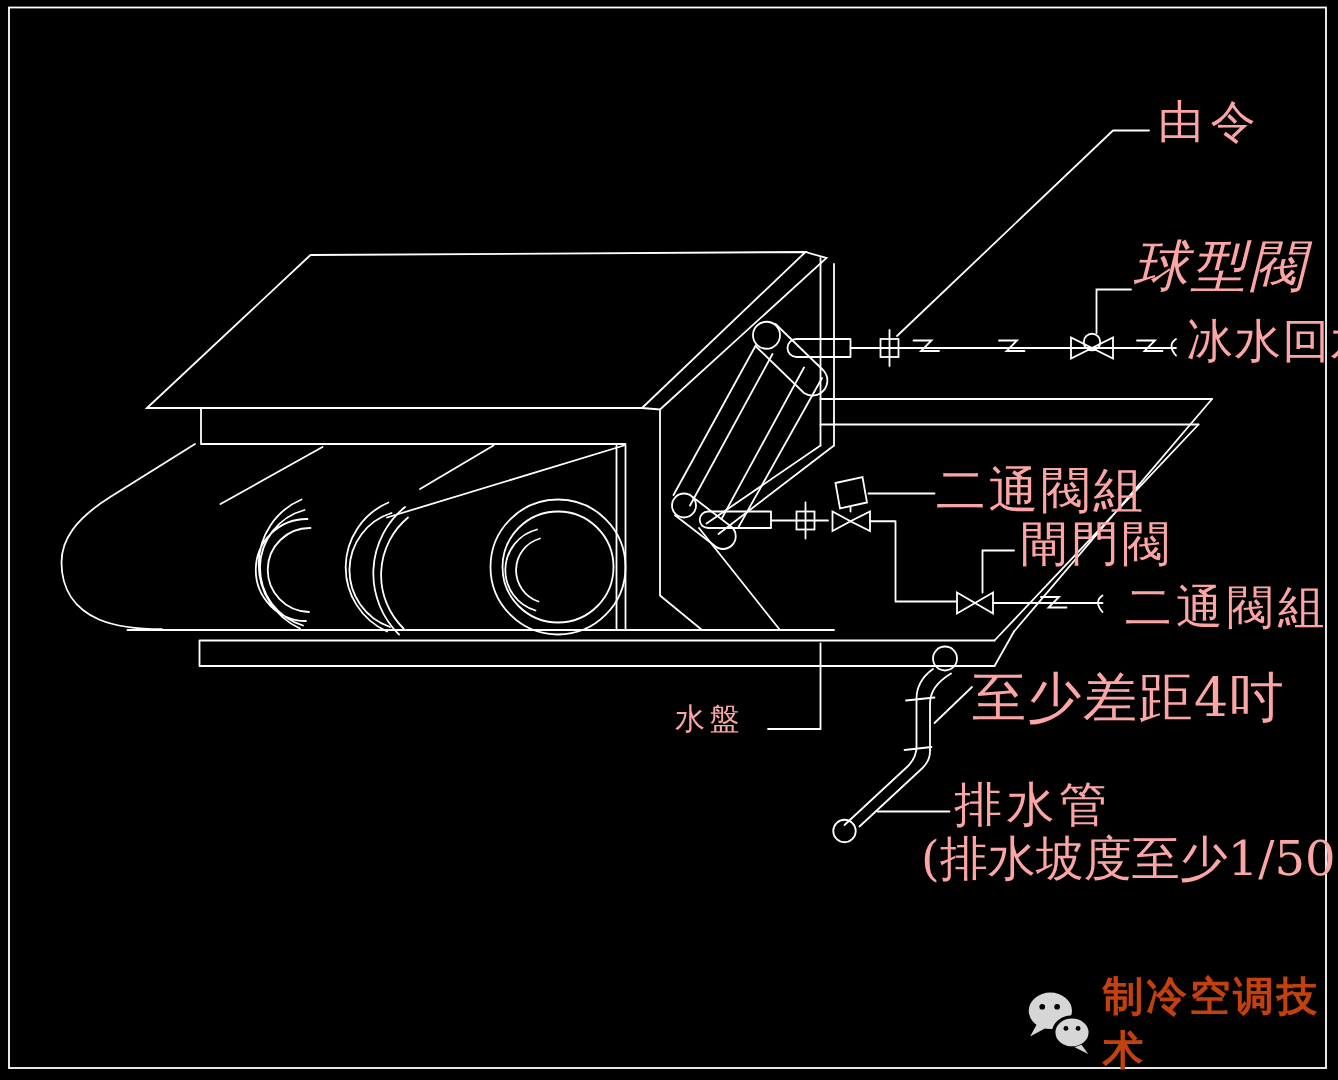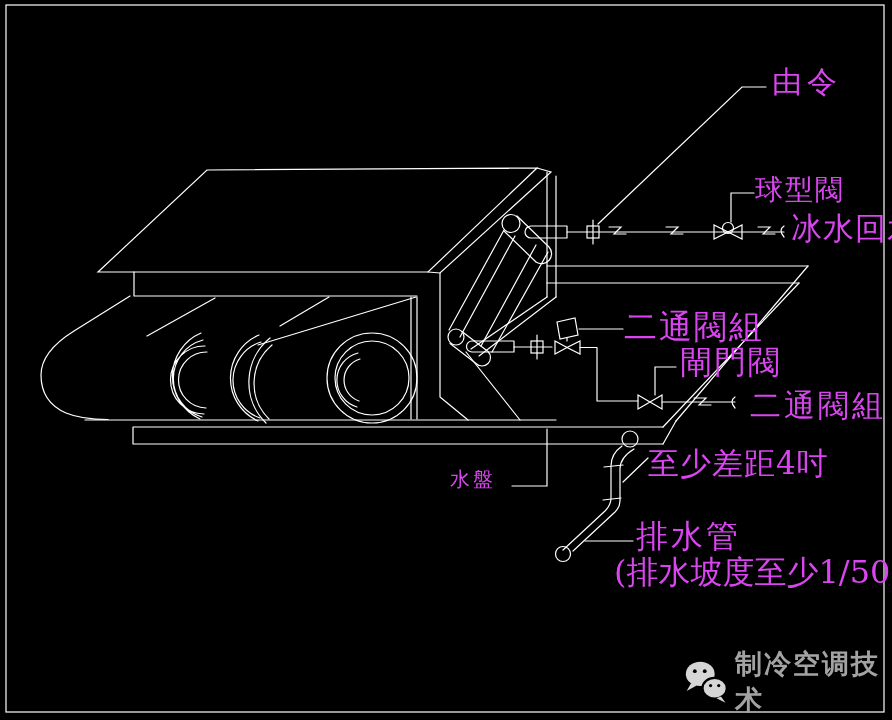--- a/index.html
+++ b/index.html
@@ -1,32 +1,32 @@
 <!DOCTYPE html>
 <html><head>
 <meta charset="utf-8">
 <style>
   html,body{margin:0;padding:0;background:#000;}
   .canvas{position:relative;width:892px;height:720px;background:#000;overflow:hidden;
           font-family:"DejaVu Serif","Liberation Serif",serif;}
   .drawing{position:absolute;left:0;top:0;}
-  .lbl{position:absolute;color:#d946ef;white-space:nowrap;line-height:1.05;
+  .lbl{position:absolute;color:#fca5a5;white-space:nowrap;line-height:1.05;
        font-family:"DejaVu Serif","Liberation Serif",serif;}
   .lbl-union        {left:772px;top:66px;  font-size:30px;letter-spacing:5px;}
-  .lbl-ball-valve   {left:755px;top:175px; font-size:28px;letter-spacing:2px;}
+  .lbl-ball-valve   {left:755px;top:159px; font-size:37px;letter-spacing:2px;font-style:italic;}
   .lbl-chw-return   {left:791px;top:212px; font-size:31px;letter-spacing:1px;}
   .lbl-two-way      {left:624px;top:310px; font-size:33px;letter-spacing:2px;}
   .lbl-gate-valve   {left:680px;top:346px; font-size:32px;letter-spacing:2px;}
   .lbl-chw-supply   {left:750px;top:389px; font-size:31px;letter-spacing:3px;}
-  .lbl-min-gap      {left:648px;top:447px; font-size:31px;letter-spacing:1px;}
+  .lbl-min-gap      {left:648px;top:447px; font-size:36px;letter-spacing:1px;}
   .lbl-water-pan    {left:450px;top:469px; font-size:20px;letter-spacing:3px;}
   .lbl-drain-pipe   {left:636px;top:520px; font-size:32px;letter-spacing:3px;text-align:center;}
   .lbl-drain-slope  {left:614px;top:556px; font-size:32px;letter-spacing:0px;}
   .watermark{position:absolute;left:684px;top:646px;display:flex;align-items:center;}
-  .wm-text{color:#a3a3a3;font-family:Liberation Sans, sans-serif;
+  .wm-text{color:#c2410c;font-family:Liberation Sans, sans-serif;
            font-size:27px;font-weight:bold;letter-spacing:2px;margin-left:6px;}
 </style>
 </head>
 <body>
 
 <div class="canvas">
 
   <svg class="drawing" width="892" height="720" viewBox="0 0 892 720" fill="none" stroke="#ffffff" stroke-width="1.2" stroke-linecap="round">
 
     <rect x="6" y="5" width="878" height="707"></rect>

